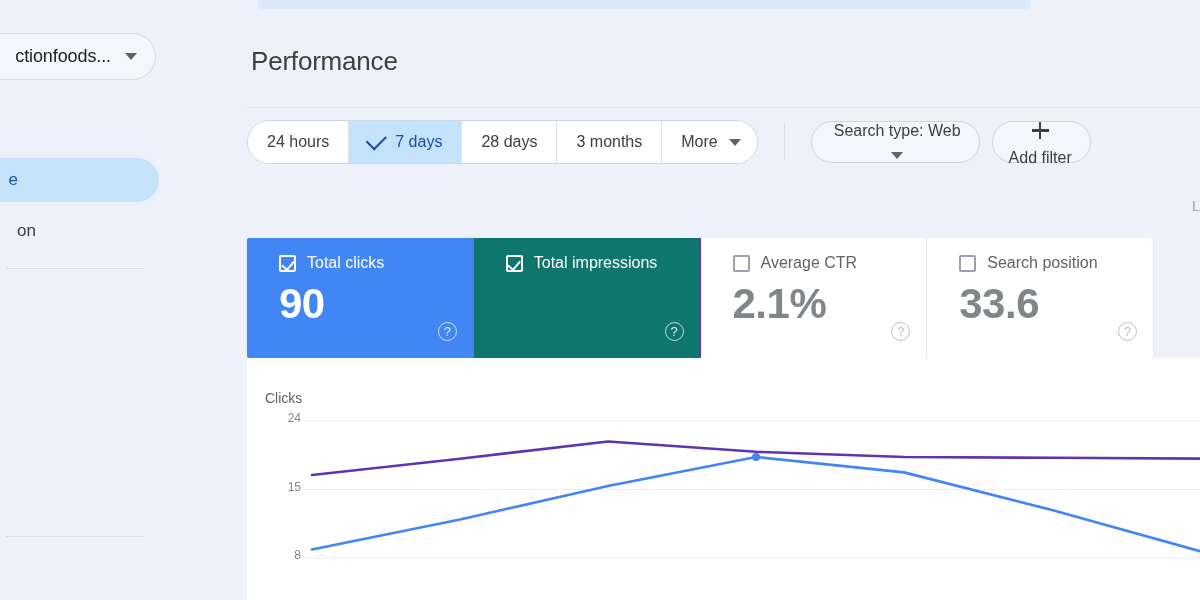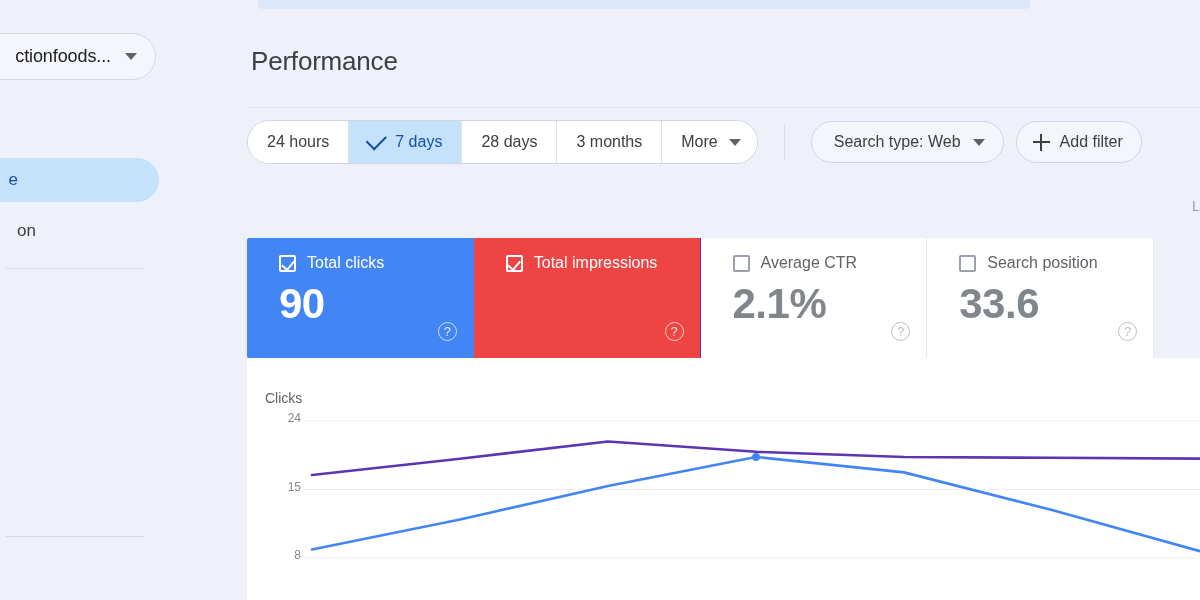--- a/index.html
+++ b/index.html
@@ -215,20 +215,21 @@
     height: 42px;
     padding: 0 18px 0 22px;
     border: 1px solid #cfd5e2;
     border-radius: 22px;
     background: #f4f6fc;
     font-size: 16px;
     color: #3c4043;
     white-space: nowrap;
     cursor: pointer;
     box-sizing: border-box;
+    flex-direction: column;
   }
   .pill-btn.addfilter { padding-left: 16px; gap: 10px; }
   .plus-icon {
     position: relative;
     width: 17px; height: 17px;
     flex: 0 0 auto;
   }
   .plus-icon::before, .plus-icon::after {
     content: "";
     position: absolute;
@@ -263,21 +264,21 @@
   }
   .card {
     position: relative;
     flex: 1 1 0;
     box-sizing: border-box;
     padding: 16px 12px 0 32px;
     border-right: 1px solid #e6e9f0;
   }
   .card:last-child { border-right: none; }
   .card.clicks { background: #4285f4; border-right-color: #4285f4; }
-  .card.impressions { background: #ef4444; border-right-color: #5e35b1; }
+  .card.impressions { background: #0f766e; border-right-color: #5e35b1; }
 
   .card-head {
     display: flex;
     align-items: center;
     gap: 11px;
   }
   .cb {
     width: 17px;
     height: 17px;
     border: 2px solid #9aa0ac;

